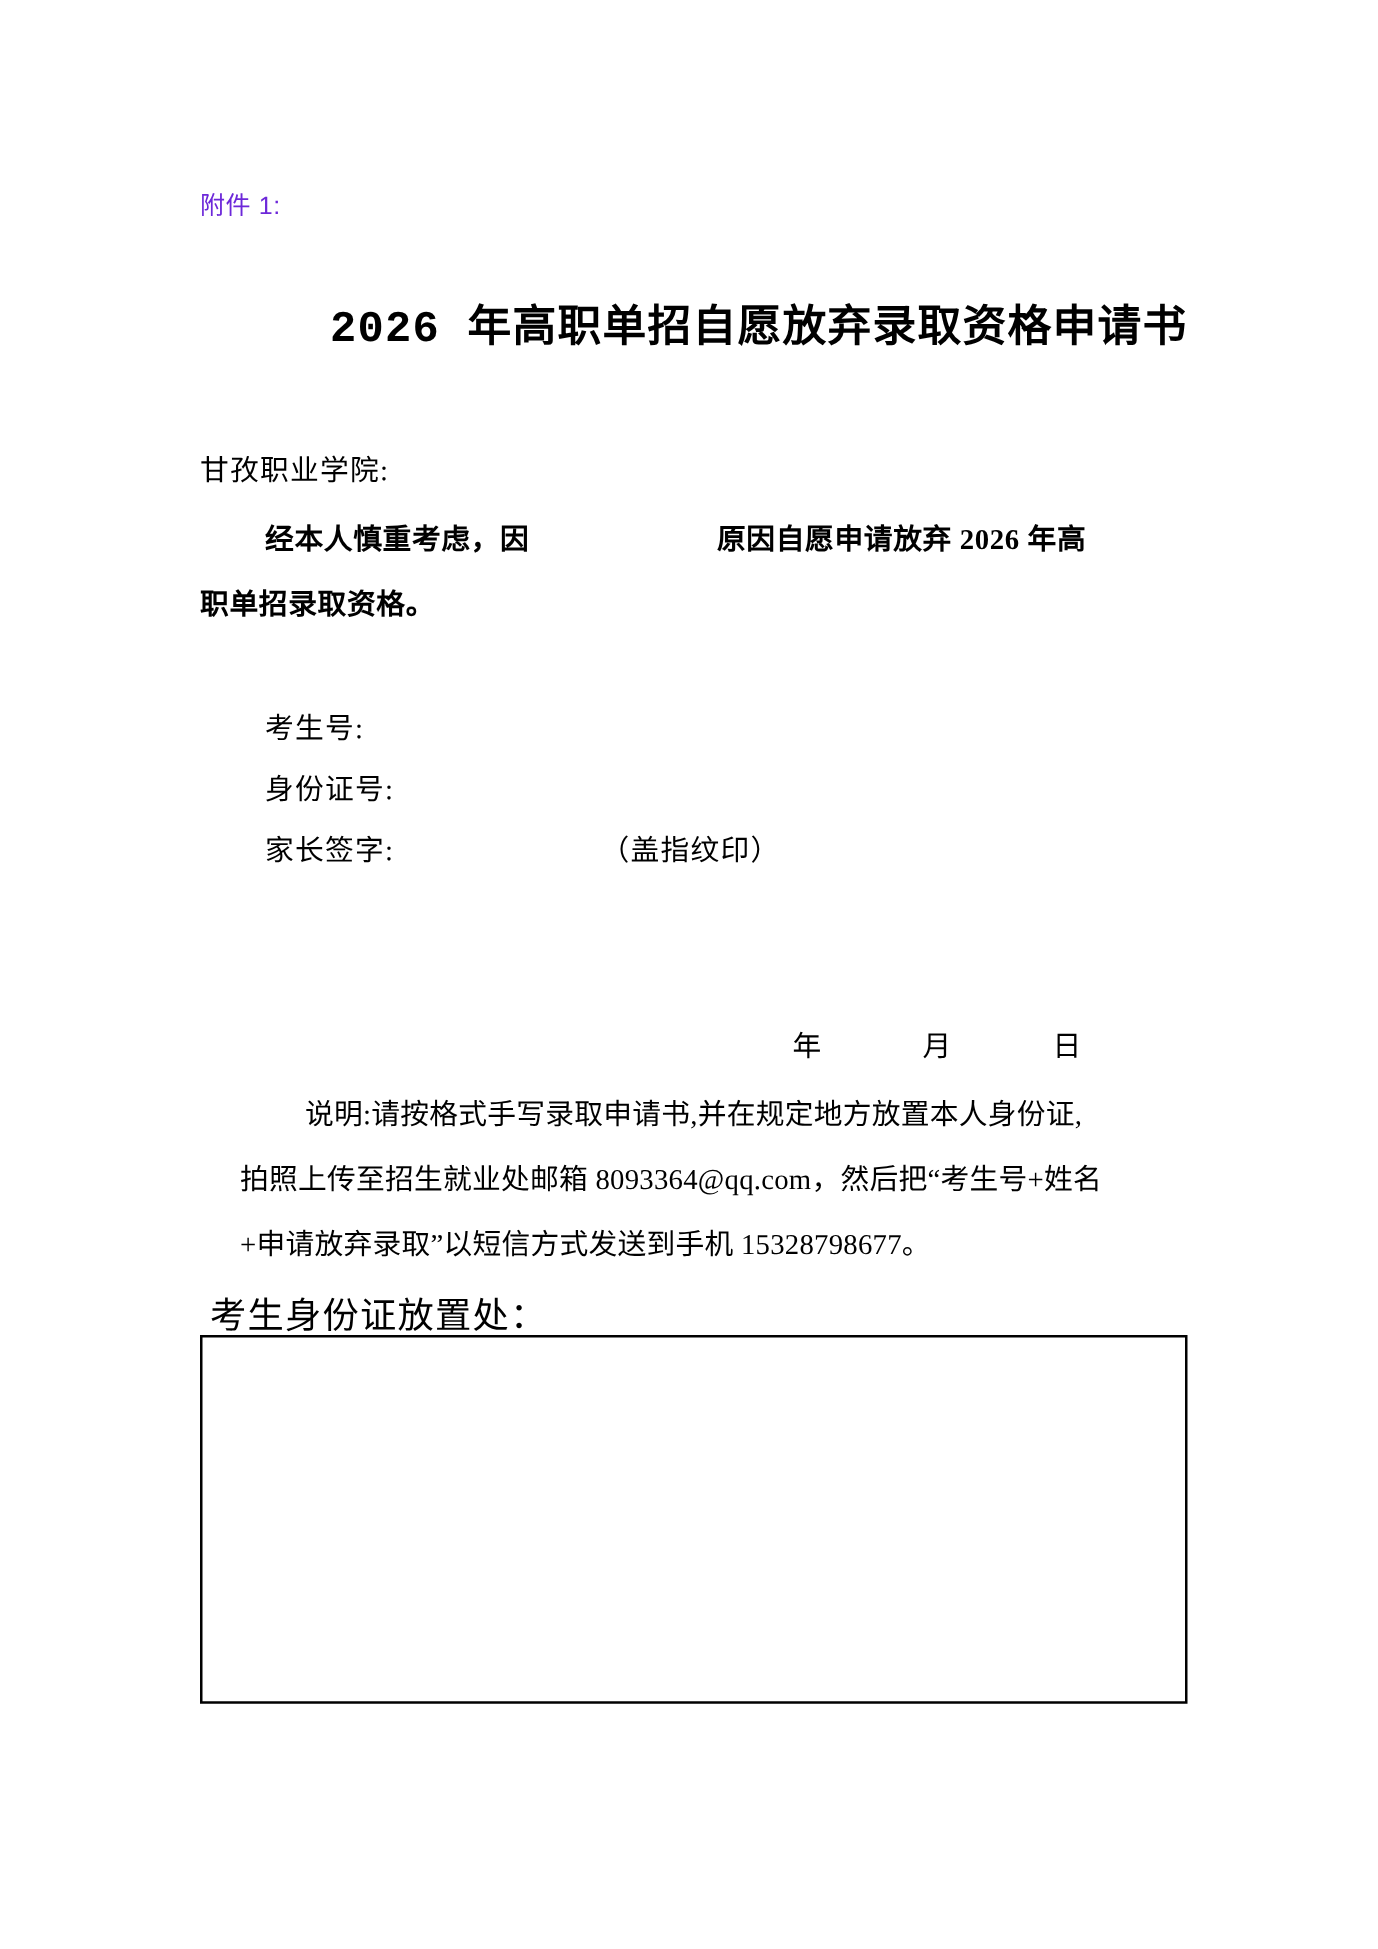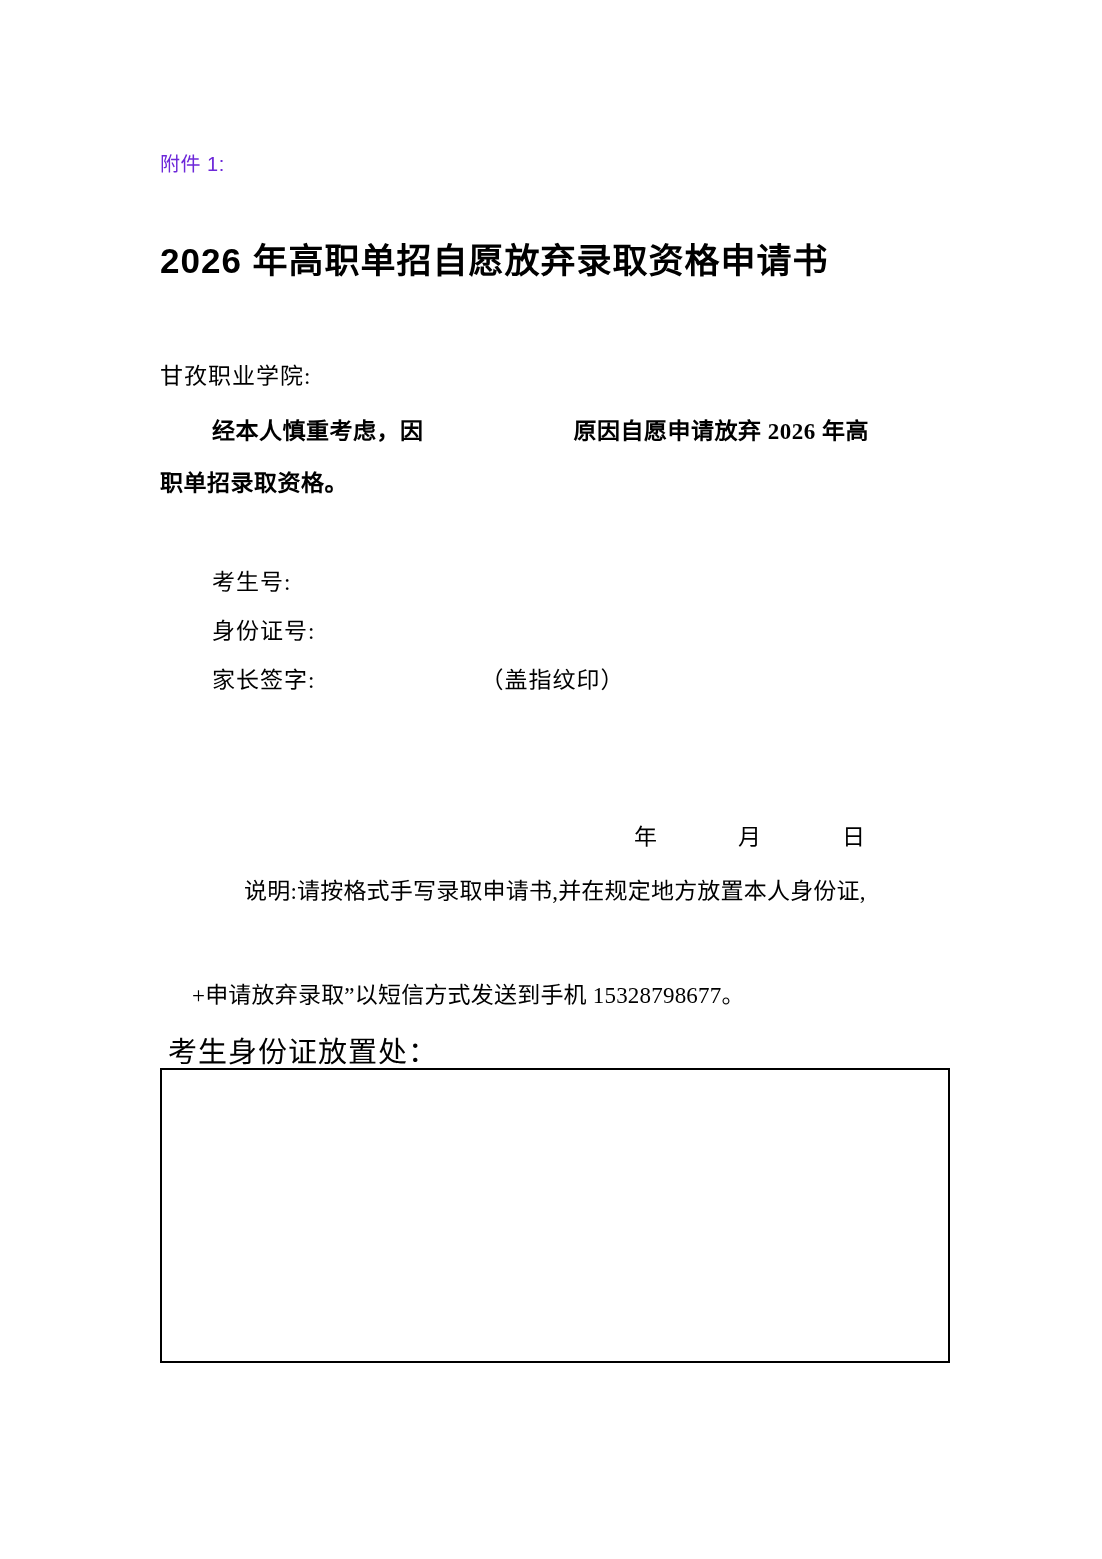--- a/index.html
+++ b/index.html
@@ -38,22 +38,22 @@
     font-size: 20px;
     letter-spacing: 0.5px;
     color: #6d28d9;
   }
 
   .doc-title {
     position: absolute;
     left: 0;
     top: 232px;
     width: 790px;
-    text-align: left;
-    font-family: Liberation Sans, sans-serif;
+    text-align: right;
+    font-family: Liberation Mono, monospace;
     font-weight: bold;
     font-size: 35px;
     letter-spacing: 1px;
     white-space: nowrap;
   }
 
   .recipient {
     position: absolute;
     left: 0;
     top: 357px;
@@ -172,21 +172,21 @@
         <span class="field-name">家长签字:</span><span class="field-note">（盖指纹印）</span>
       </div>
     </div>
 
     <div class="date-line">
       <span class="dchar">年</span><span class="dchar">月</span><span class="dchar">日</span>
     </div>
 
     <div class="note-p">
       <span class="indent"></span><span>说明:请按格式手写录取申请书,并在规定地方放置本人身份证,</span><br>
-      <br>
+      <span>拍照上传至招生就业处邮箱 8093364@qq.com，然后把“考生号+姓名</span><br>
       <span>+申请放弃录取”以短信方式发送到手机 15328798677。</span>
     </div>
 
     <div class="id-caption">考生身份证放置处：</div>
 
     <div class="id-box"></div>
 
   </div>
 </div>
 

